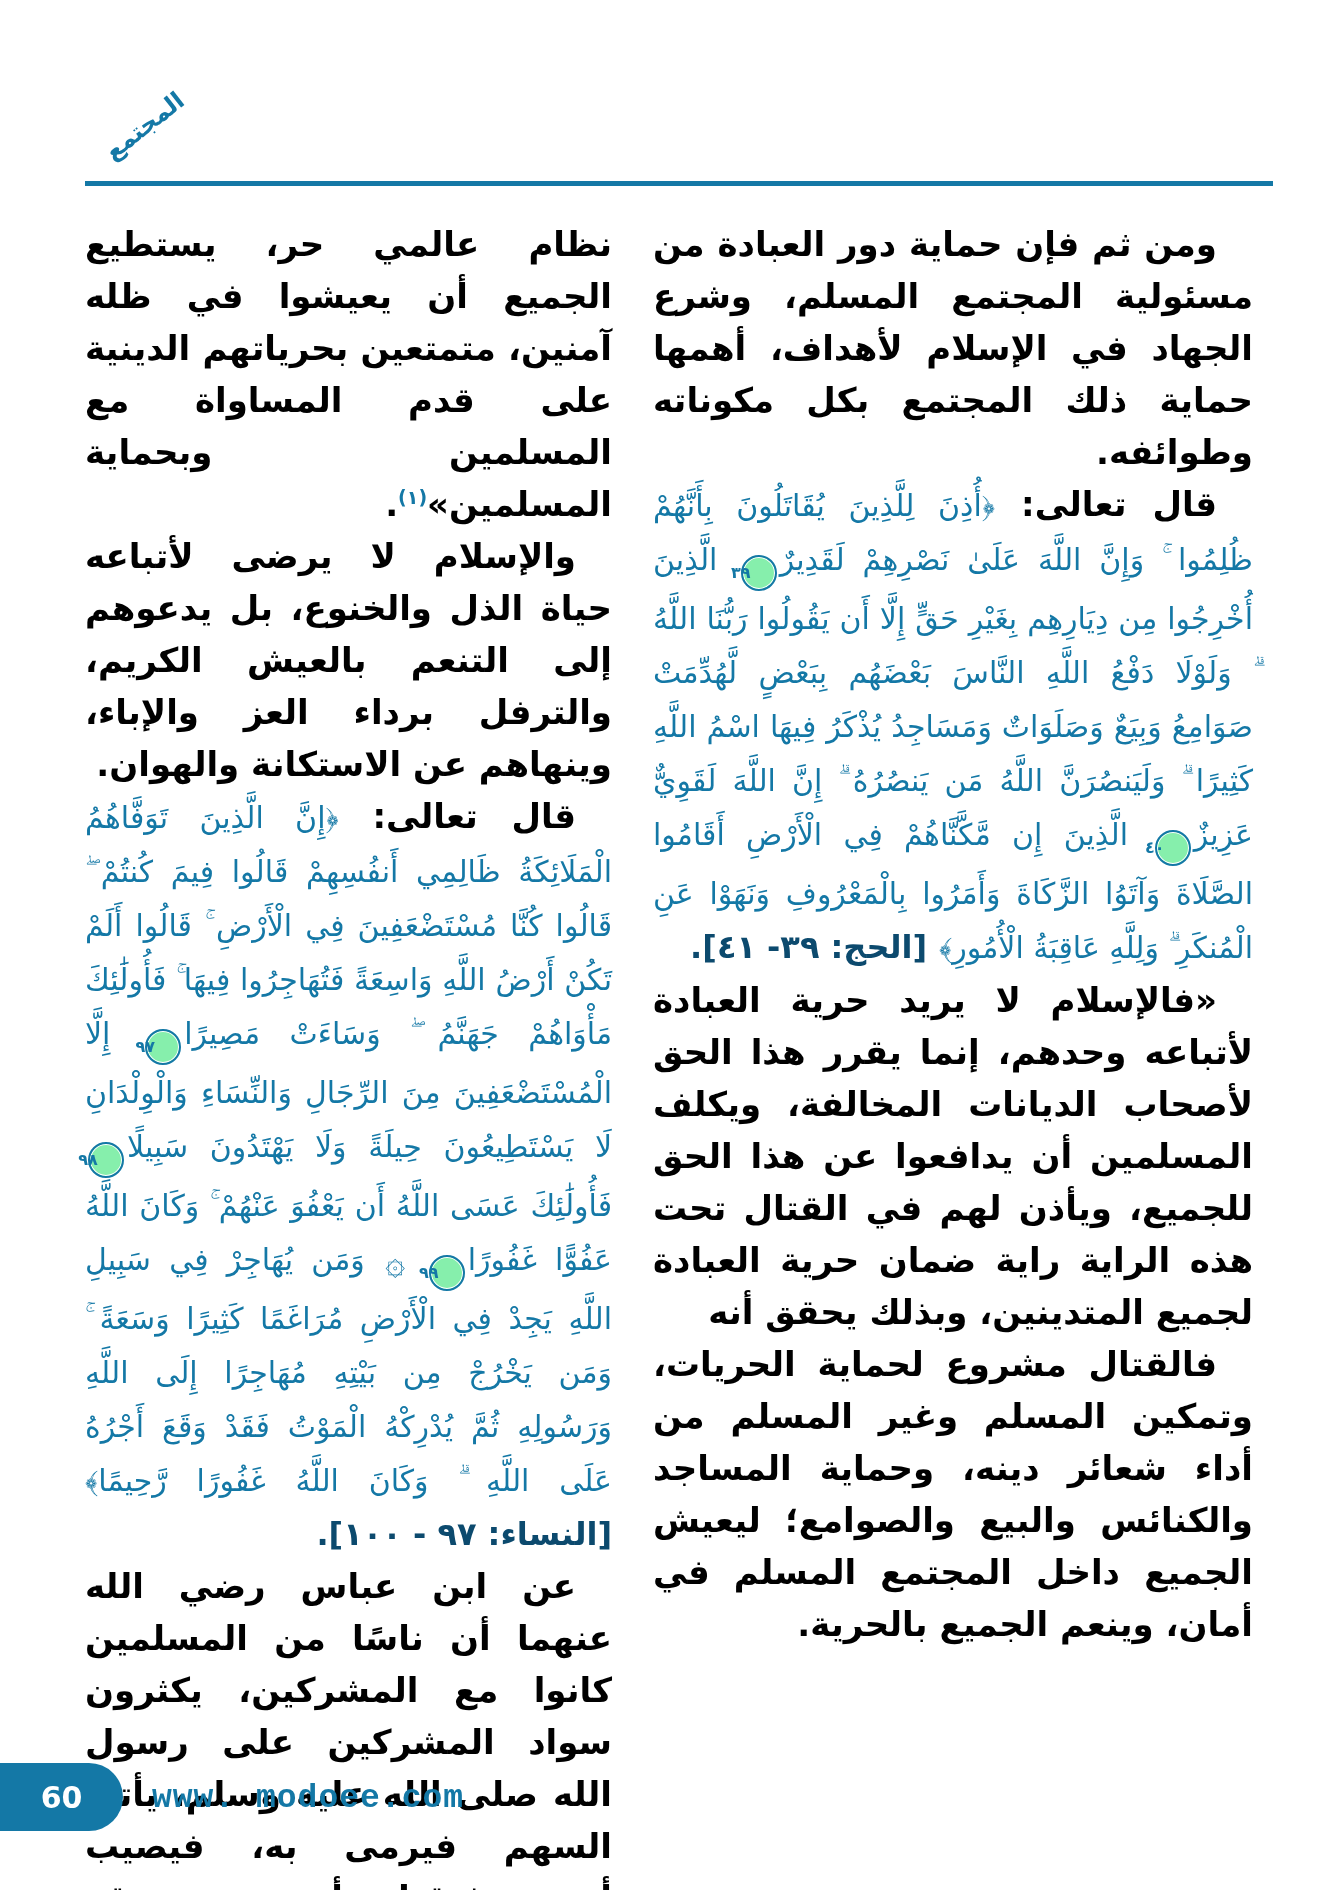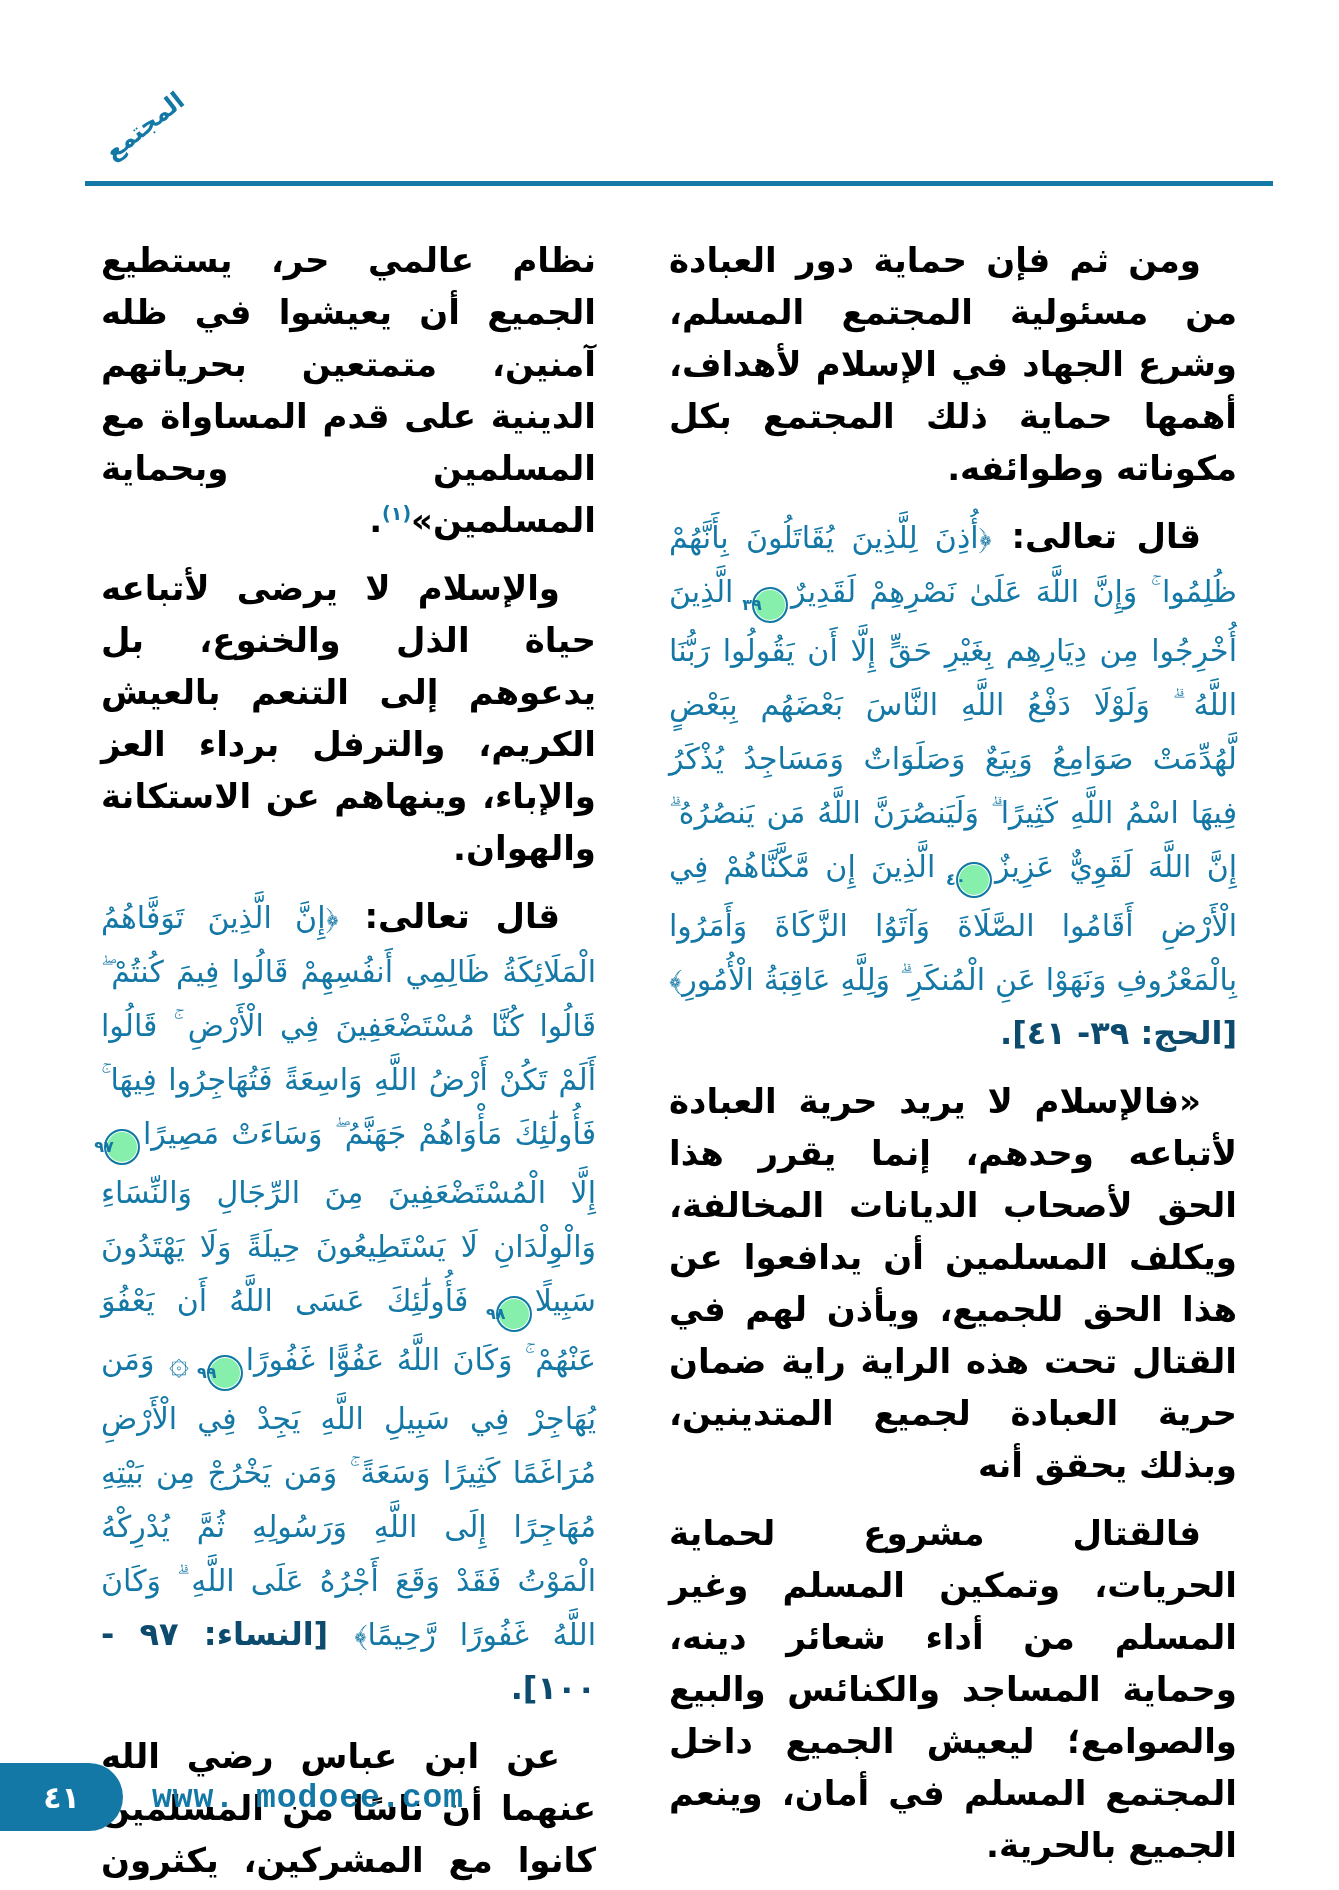--- a/index.html
+++ b/index.html
@@ -12,21 +12,21 @@
     position:absolute; left:98px; top:112px; color:var(--teal);
     font-size:24px; font-weight:bold; transform:rotate(-38deg); transform-origin:center;
     letter-spacing:-1px;
   }
   .header-rule { position:absolute; left:85px; right:66px; top:181px; height:5px; background:var(--teal); }
   :root { --teal:#1478a6; }
   .content { position:absolute; top:218px; right:86px; width:1168px; display:flex; gap:41px; }
   .col { text-align:justify; color:#000; font-size:34px; line-height:52px; font-weight:bold; }
   .col-first  { width:600px; }
   .col-second { width:527px; }
-  .para { margin:16px; }
+  .para { margin:0; }
   .indent { text-indent:36px; }
   .verse { color:var(--teal); font-weight:normal; font-size:30px; }
   .ref { color:#0c4a6e; font-size:32px; }
   .vnum {
     display:inline-flex; align-items:center; justify-content:center;
     width:36px; height:36px; border:2px solid var(--teal); border-radius:50%;
     color:var(--teal); font-size:16px; font-weight:bold; line-height:1;
     vertical-align:-8px; margin:0 3px; background:#86efac;
     box-shadow:0 0 0 1px #ffffff inset;
   }
@@ -87,17 +87,17 @@
       </p>
       <p class="para indent">
         <span>عن ابن عباس رضي الله عنهما أن ناسًا من المسلمين كانوا مع المشركين، يكثرون سواد المشركين على رسول الله صلى الله عليه وسلم، يأتي السهم فيرمى به، فيصيب أحدهم فيقتله، أو يضرب عنقه فيقتل، فأنزل الله عز وجل:</span>
         
       </p>
     </div>
   </div>
 
 
   <div class="page-badge">
-    <span>٤١</span>
+    <span>60</span>
   </div>
   <div class="website">www. modoee.com</div>
 
 </div>
 
 </body></html>

